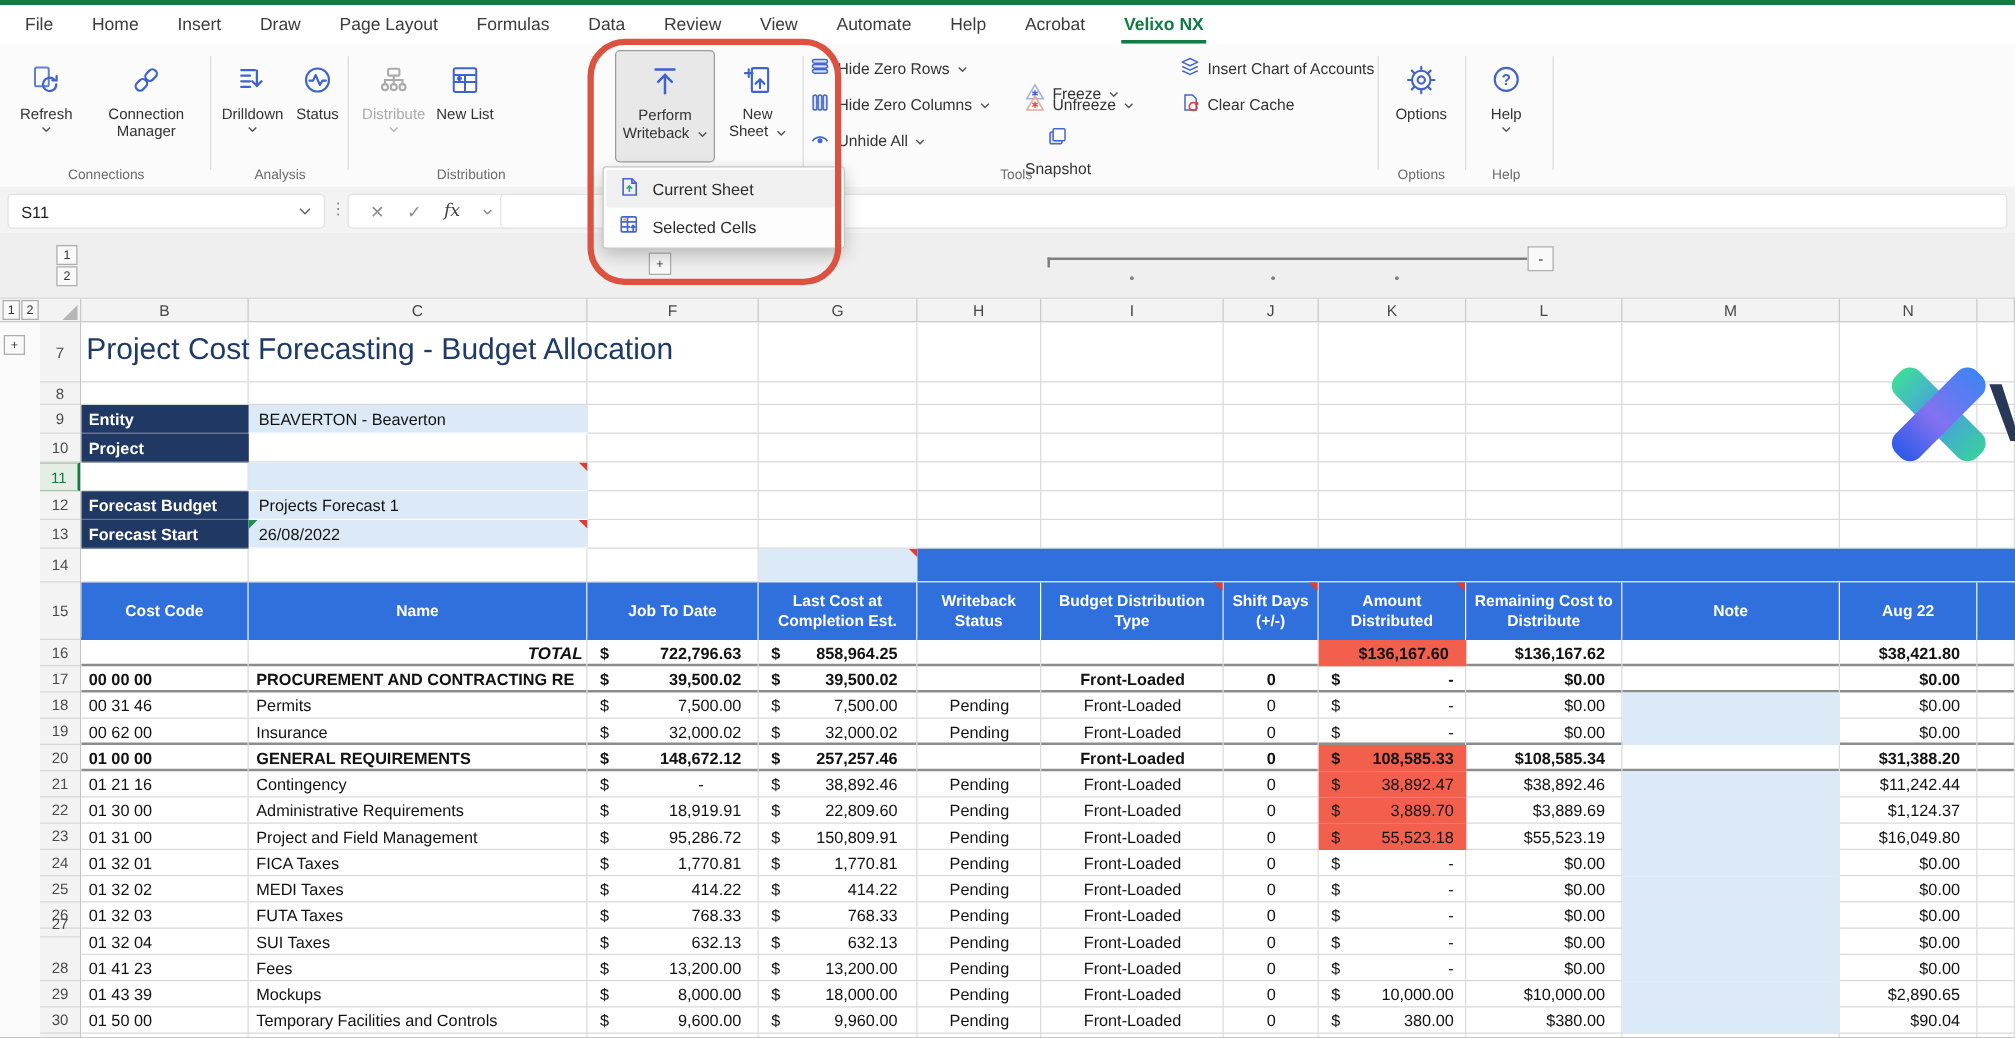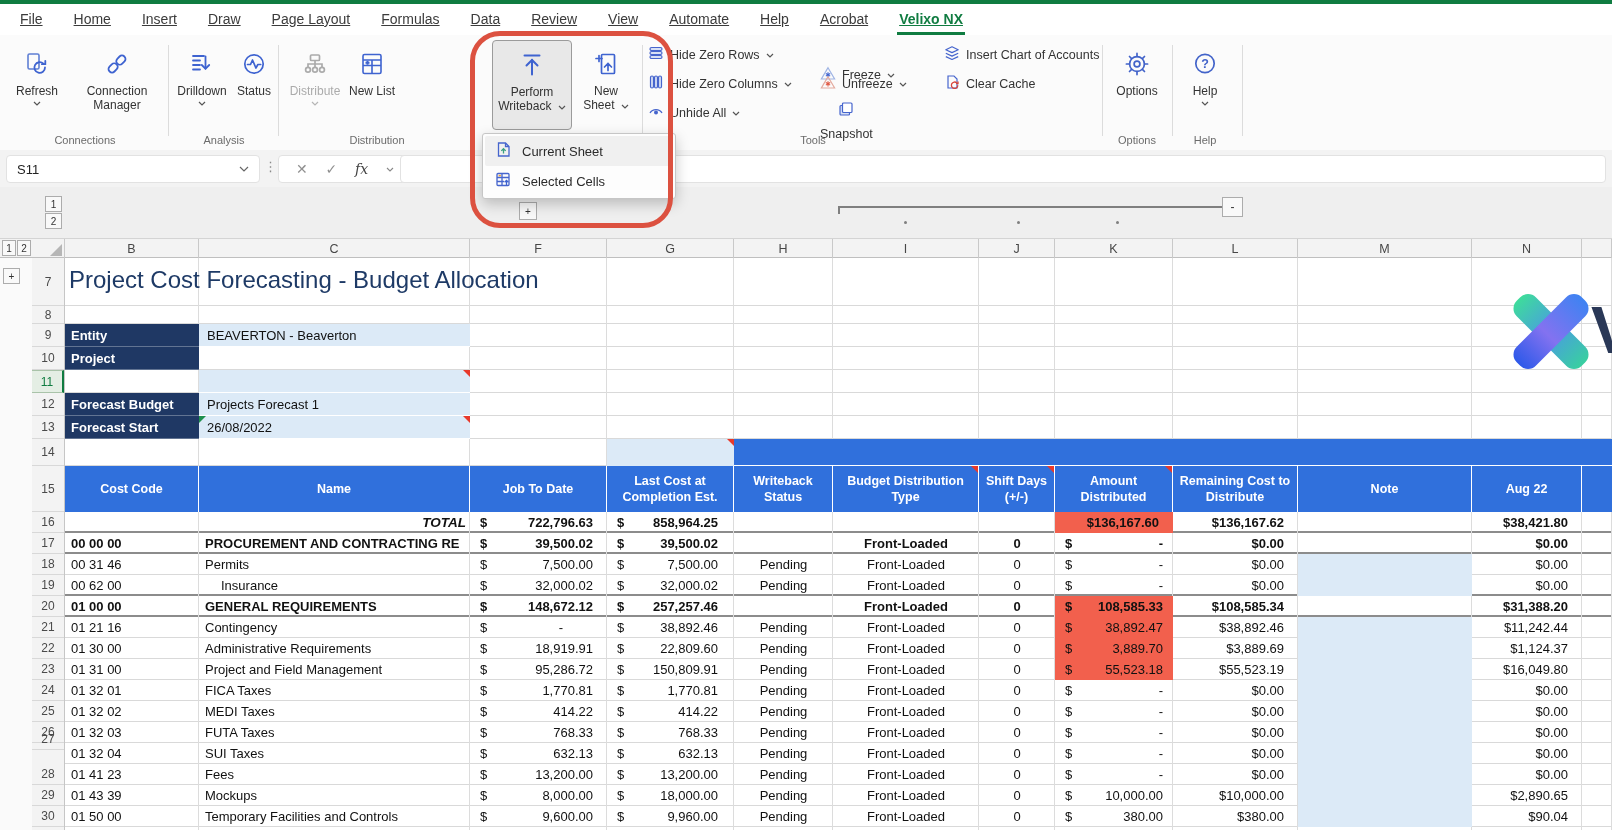--- a/index.html
+++ b/index.html
@@ -1,20 +1,20 @@
 <!DOCTYPE html>
 <html><head>
 <meta charset="utf-8">
 <style>
   html,body{margin:0;padding:0;background:#888;}
   .screen{position:relative;width:1612px;height:830px;overflow:hidden;background:#fff;
     font-family:"Liberation Sans",sans-serif;-webkit-font-smoothing:antialiased;}
   .topstrip{position:absolute;left:0;top:0;right:0;height:4px;background:#107C41;}
   .menubar{position:absolute;left:0;top:4px;right:0;height:31px;background:#fff;display:flex;align-items:flex-end;padding-left:18px;gap:27px;}
-  .mtab{font-size:14px;color:#3b3b3b;padding:5px 2px 8px;white-space:nowrap;cursor:default;text-decoration:underline;}
+  .mtab{font-size:14px;color:#3b3b3b;padding:5px 2px 8px;white-space:nowrap;cursor:default;}
   .mtab.active{color:#107C41;font-weight:700;border-bottom:3px solid #107C41;padding-bottom:5px;}
   .ribbon{position:absolute;left:0;top:35px;right:0;height:115px;background:#FBFBFB;border-bottom:1px solid #E1E1E1;}
   .rgroup{position:absolute;top:0;height:114px;}
   .glabel{position:absolute;bottom:3px;left:0;right:0;text-align:center;font-size:11px;color:#6B6B6B;white-space:nowrap;}
   .rsep{position:absolute;top:10px;bottom:14px;width:1px;background:#DCDCDC;}
   .bb{position:absolute;top:5px;height:90px;display:flex;flex-direction:column;align-items:center;padding-top:7px;border-radius:4px;box-sizing:border-box;}
   .bb.active{background:#E8E8E8;border:1px solid #9B9B9B;}
   .bicon{height:34px;display:flex;align-items:center;justify-content:center;}
   .blabel{font-size:12px;color:#333;text-align:center;line-height:14px;margin-top:3px;}
   .bb.dis .blabel{color:#ABABAB;}
@@ -553,21 +553,21 @@
       <div class="cell ctr" style="left: 768px; width: 146px; top: 296px; height: 21px;">Front-Loaded</div>
       <div class="cell ctr" style="left: 914px; width: 76px; top: 296px; height: 21px;">0</div>
       <div class="cell money dashp" style="left: 990px; width: 118px; top: 296px; height: 21px; padding-right: 10px;">
         <span>$</span>
         <span>-</span>
       </div>
       <div class="cell rightc" style="left: 1108px; width: 125px; top: 296px; height: 21px;">$0.00</div>
       <div class="cell notefill" style="left: 1233px; width: 174px; top: 296px; height: 21px;"></div>
       <div class="cell rightc" style="left: 1407px; width: 110px; top: 296px; height: 21px;">$0.00</div>
       <div class="cell code" style="left: 0px; width: 134px; top: 317px; height: 21px;">00 62 00</div>
-      <div class="cell nm" style="left: 134px; width: 271px; top: 317px; height: 21px; margin-left: 16px;">Insurance</div>
+      <div class="cell nm" style="left: 134px; width: 271px; top: 317px; height: 21px;">Insurance</div>
       <div class="cell money" style="left: 405px; width: 137px; top: 317px; height: 21px;">
         <span>$</span>
         <span>32,000.02</span>
       </div>
       <div class="cell money" style="left: 542px; width: 127px; top: 317px; height: 21px; padding-right: 16px;">
         <span>$</span>
         <span>32,000.02</span>
       </div>
       <div class="cell ctr" style="left: 669px; width: 99px; top: 317px; height: 21px;">Pending</div>
       <div class="cell ctr" style="left: 768px; width: 146px; top: 317px; height: 21px;">Front-Loaded</div>

